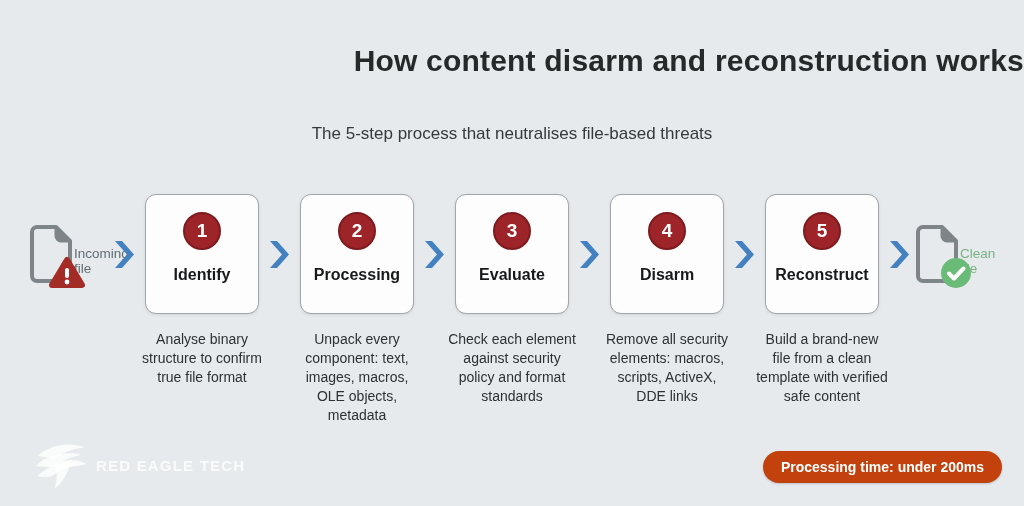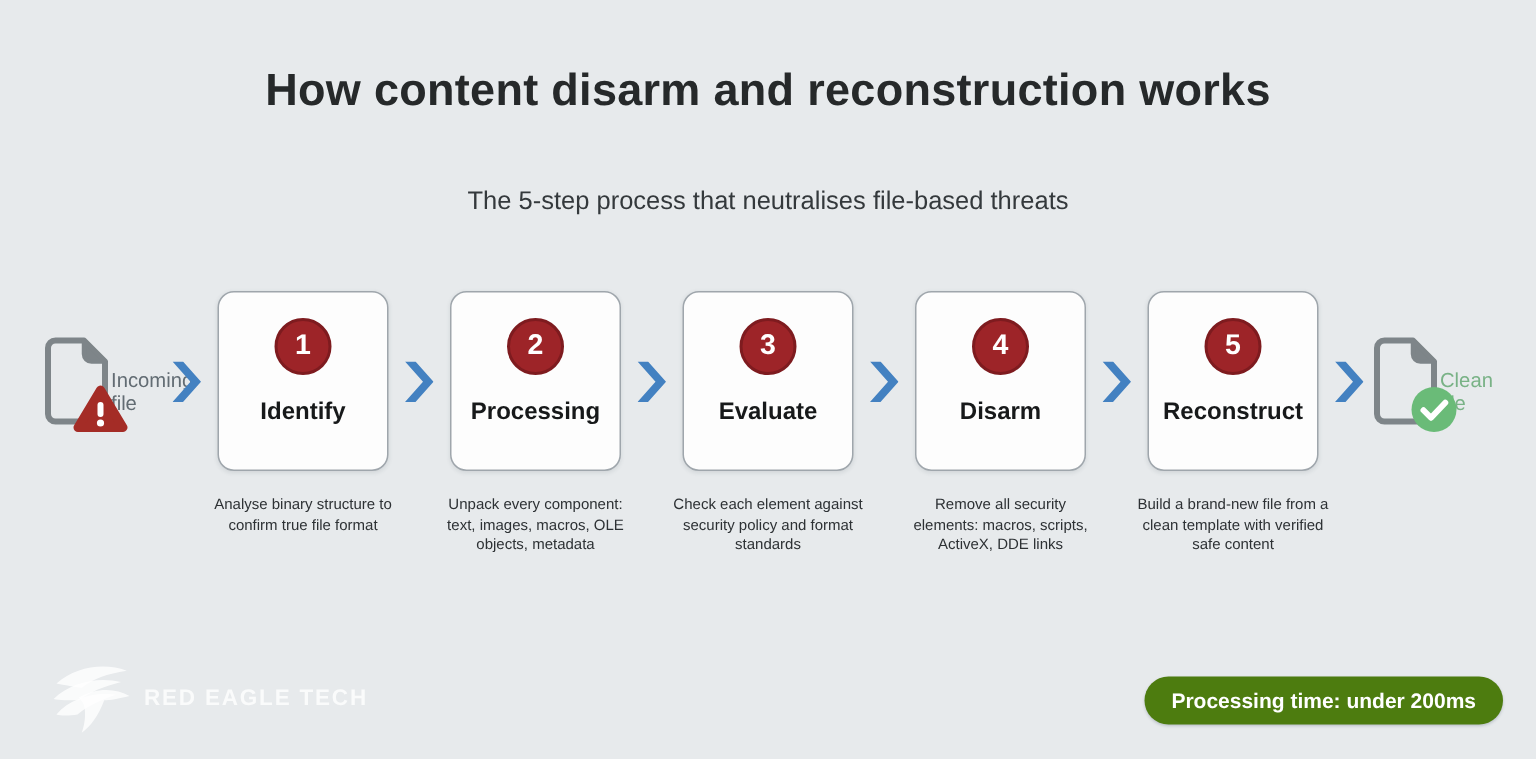--- a/index.html
+++ b/index.html
@@ -4,21 +4,21 @@
 <style>
   html,body{margin:0;padding:0;}
   body{
     width:1024px;height:506px;
     background:#e7eaec;
     font-family:"Liberation Sans", sans-serif;
     position:relative;overflow:hidden;
     color:#26292a;
   }
   .title{
-    text-align:center;margin-top:44px;
+    text-align:right;margin-top:44px;
     font-size:30px;font-weight:bold;color:#26292a;letter-spacing:.2px;
   }
   .subtitle{
     text-align:center;margin-top:46px;
     font-size:17px;color:#34393c;
   }
   .flow{
     margin-top:50px;
     display:flex;justify-content:center;align-items:flex-start;
   }
@@ -46,33 +46,33 @@
     width:38px;height:38px;border-radius:50%;
     background:#9d2428;border:2px solid #7e1b1f;box-sizing:border-box;
     color:#ffffff;font-size:19px;font-weight:bold;
     display:flex;align-items:center;justify-content:center;
   }
   .step-label{
     margin-top:16px;font-size:16px;font-weight:bold;color:#17191a;
   }
   .step-desc{
     margin-top:16px;width:132px;
-    font-size:10px;line-height:1.35;color:#2d3134;text-align:center;
+    font-size:14px;line-height:1.35;color:#2d3134;text-align:center;
   }
   .footer-logo{
     position:absolute;left:32px;bottom:16px;
     display:flex;align-items:center;gap:4px;
   }
   .brand-text{
     color:rgba(255,255,255,.78);
     font-size:15px;font-weight:bold;letter-spacing:1.2px;
   }
   .badge{
     position:absolute;right:22px;bottom:23px;
-    background:#4d7c0f;color:#ffffff;
+    background:#c2410c;color:#ffffff;
     font-size:14px;font-weight:bold;
     padding:8px 18px;border-radius:16px;
     box-shadow:0 1px 2px rgba(50,70,90,.25);
   }
 </style>
 </head>
 <body>
 
 <div class="title">How content disarm and reconstruction works</div>
 <div class="subtitle">The 5-step process that neutralises file-based threats</div>

